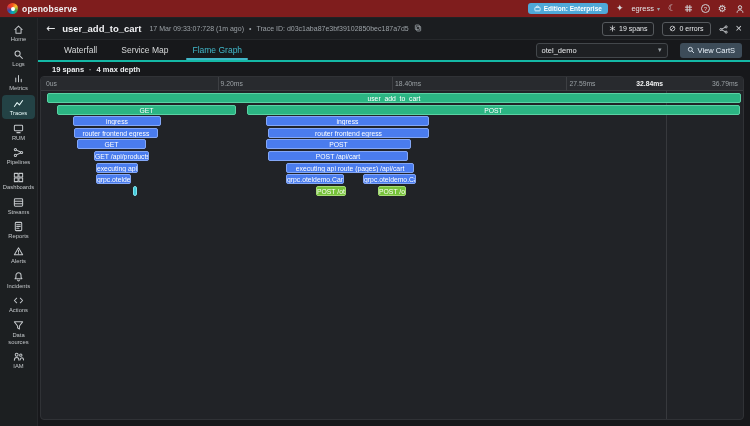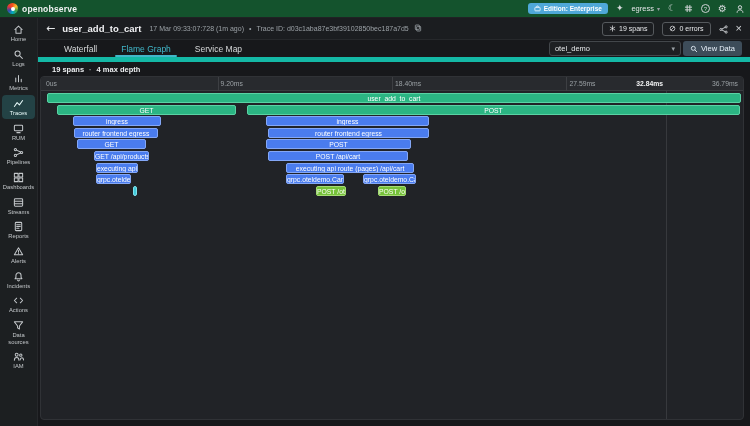--- a/index.html
+++ b/index.html
@@ -1,21 +1,21 @@
 <!DOCTYPE html>
 <html><head>
 <meta charset="utf-8">
 <style>
   * { margin:0; padding:0; box-sizing:border-box; }
   html,body { width:750px; height:426px; overflow:hidden; background:#101113;
     font-family:"Liberation Sans", sans-serif; -webkit-font-smoothing:antialiased; }
   .uni { font-family:"DejaVu Sans", sans-serif; }
 
   
-  .topbar { position:absolute; left:0; top:0; width:750px; height:18px; background:#14532d;
+  .topbar { position:absolute; left:0; top:0; width:750px; height:18px; background:#7f1d1d;
     display:flex; align-items:center; padding:0 5px; border-bottom:1px solid #202224; z-index:5;}
   .logo-dot { width:11px; height:11px; border-radius:50%; margin:0 4px 0 2px;
     background:conic-gradient(#f4511e,#fbc02d,#43a047,#00acc1,#3949ab,#e53935,#f4511e);
     position:relative; }
   .logo-dot:after{ content:""; position:absolute; left:3.5px; top:3.5px; width:4px; height:4px;
     border-radius:50%; background:#fff; }
   .brand { color:#f2f3f4; font-size:8.5px; font-weight:bold; letter-spacing:.2px; }
   .topbar-right { margin-left:auto; display:flex; align-items:center; gap:8px; color:#cfd3d6; }
   .edition-badge { background:#4fa8d8; color:#fff; font-size:6.5px; font-weight:bold;
     padding:2px 6px; border-radius:3px; display:flex; align-items:center; gap:3px; }
@@ -44,28 +44,28 @@
   .trace-title { color:#f0f1f3; font-size:9.5px; font-weight:bold; margin-right:8px; }
   .trace-meta { color:#9ba1a6; font-size:7px; display:flex; align-items:center; gap:5px; }
   .copy-ic svg { width:8px; height:8px; stroke:#9ba1a6; cursor:pointer; }
   .trace-header-right { margin-left:auto; display:flex; align-items:center; gap:8px; }
   .pill-btn { display:flex; align-items:center; gap:3px; border:1px solid #55595d; border-radius:3px;
     color:#e8eaec; font-size:7px; padding:2.5px 6px; background:transparent; cursor:pointer; }
   .pill-btn svg { width:7px; height:7px; stroke:#e8eaec; }
   .hdr-ic svg { width:9px; height:9px; stroke:#d4d7da; cursor:pointer; }
   .close-x { color:#d4d7da; font-size:11px; line-height:1; cursor:pointer; }
 
-  .tabs-row { position:absolute; left:0; top:22px; right:0; height:22px; border-bottom:5px solid #14b8a6;
+  .tabs-row { position:absolute; left:0; top:22px; right:0; height:22px; border-bottom:2px solid #14b8a6;
     display:flex; align-items:stretch; padding-left:14px; }
   .tab { display:flex; align-items:center; padding:0 12px; font-size:8.5px; color:#d7d9da;
     cursor:pointer; position:relative; }
   .tab.active { color:#41b7c9; }
   .tab.active:after { content:""; position:absolute; left:6px; right:6px; bottom:0; height:2px;
     background:#41b7c9; border-radius:1px; }
-  .tabs-right { margin-left:auto; display:flex; align-items:center; gap:2px; padding-right:8px; }
+  .tabs-right { margin-left:auto; display:flex; align-items:center; gap:12px; padding-right:8px; }
   .stream-select { width:132px; height:15px; border:1px solid #43474b; border-radius:3px;
     display:flex; align-items:center; padding:0 5px; font-size:7.5px; color:#e6e8ea;
     background:#1e2023; cursor:pointer; }
   .stream-select .chev { margin-left:auto; color:#9ba1a6; font-size:7px; }
   .viewlogs-btn { height:15px; background:#3d4c59; border-radius:3px; display:flex; align-items:center;
     gap:3px; padding:0 7px; font-size:7.5px; color:#e8f1fa; cursor:pointer; }
   .viewlogs-btn svg { width:8px; height:8px; stroke:#e8f1fa; }
 
   .summary-row { position:absolute; left:0; top:44px; right:0; height:14px; display:flex;
     align-items:center; gap:5px; padding-left:14px; color:#eceef0; font-size:7.5px; font-weight:bold; }
@@ -258,33 +258,33 @@
             <circle cx="9.5" cy="9.5" r="1.4"></circle>
             <path d="M3.7 5.4 L8.3 3.1 M3.7 6.6 L8.3 8.9"></path>
           </svg>
       </span>
       <span class="close-x">×</span>
     </div>
   </div>
 
   <div class="tabs-row" id="tabs-row">
     <div class="tab">Waterfall</div>
+      <div class="tab">Service Map</div>
       <div class="tab active">Flame Graph</div>
-      <div class="tab">Service Map</div>
       <div class="tabs-right">
       <div class="stream-select">
         <span>otel_demo</span>
         <span class="chev uni">▾</span>
       </div>
       <div class="viewlogs-btn">
         <svg viewBox="0 0 12 12" fill="none" stroke-width="1.3">
             <circle cx="5" cy="5" r="3"></circle>
             <path d="M7.3 7.3 L10.5 10.5"></path>
           </svg>
-        <span>View Data</span>
+        <span>View CartS</span>
       </div>
     </div>
   </div>
 
   <div class="summary-row">
     <span>19 spans</span>
     <span class="dot">·</span>
     <span>4 max depth</span>
   </div>
 

